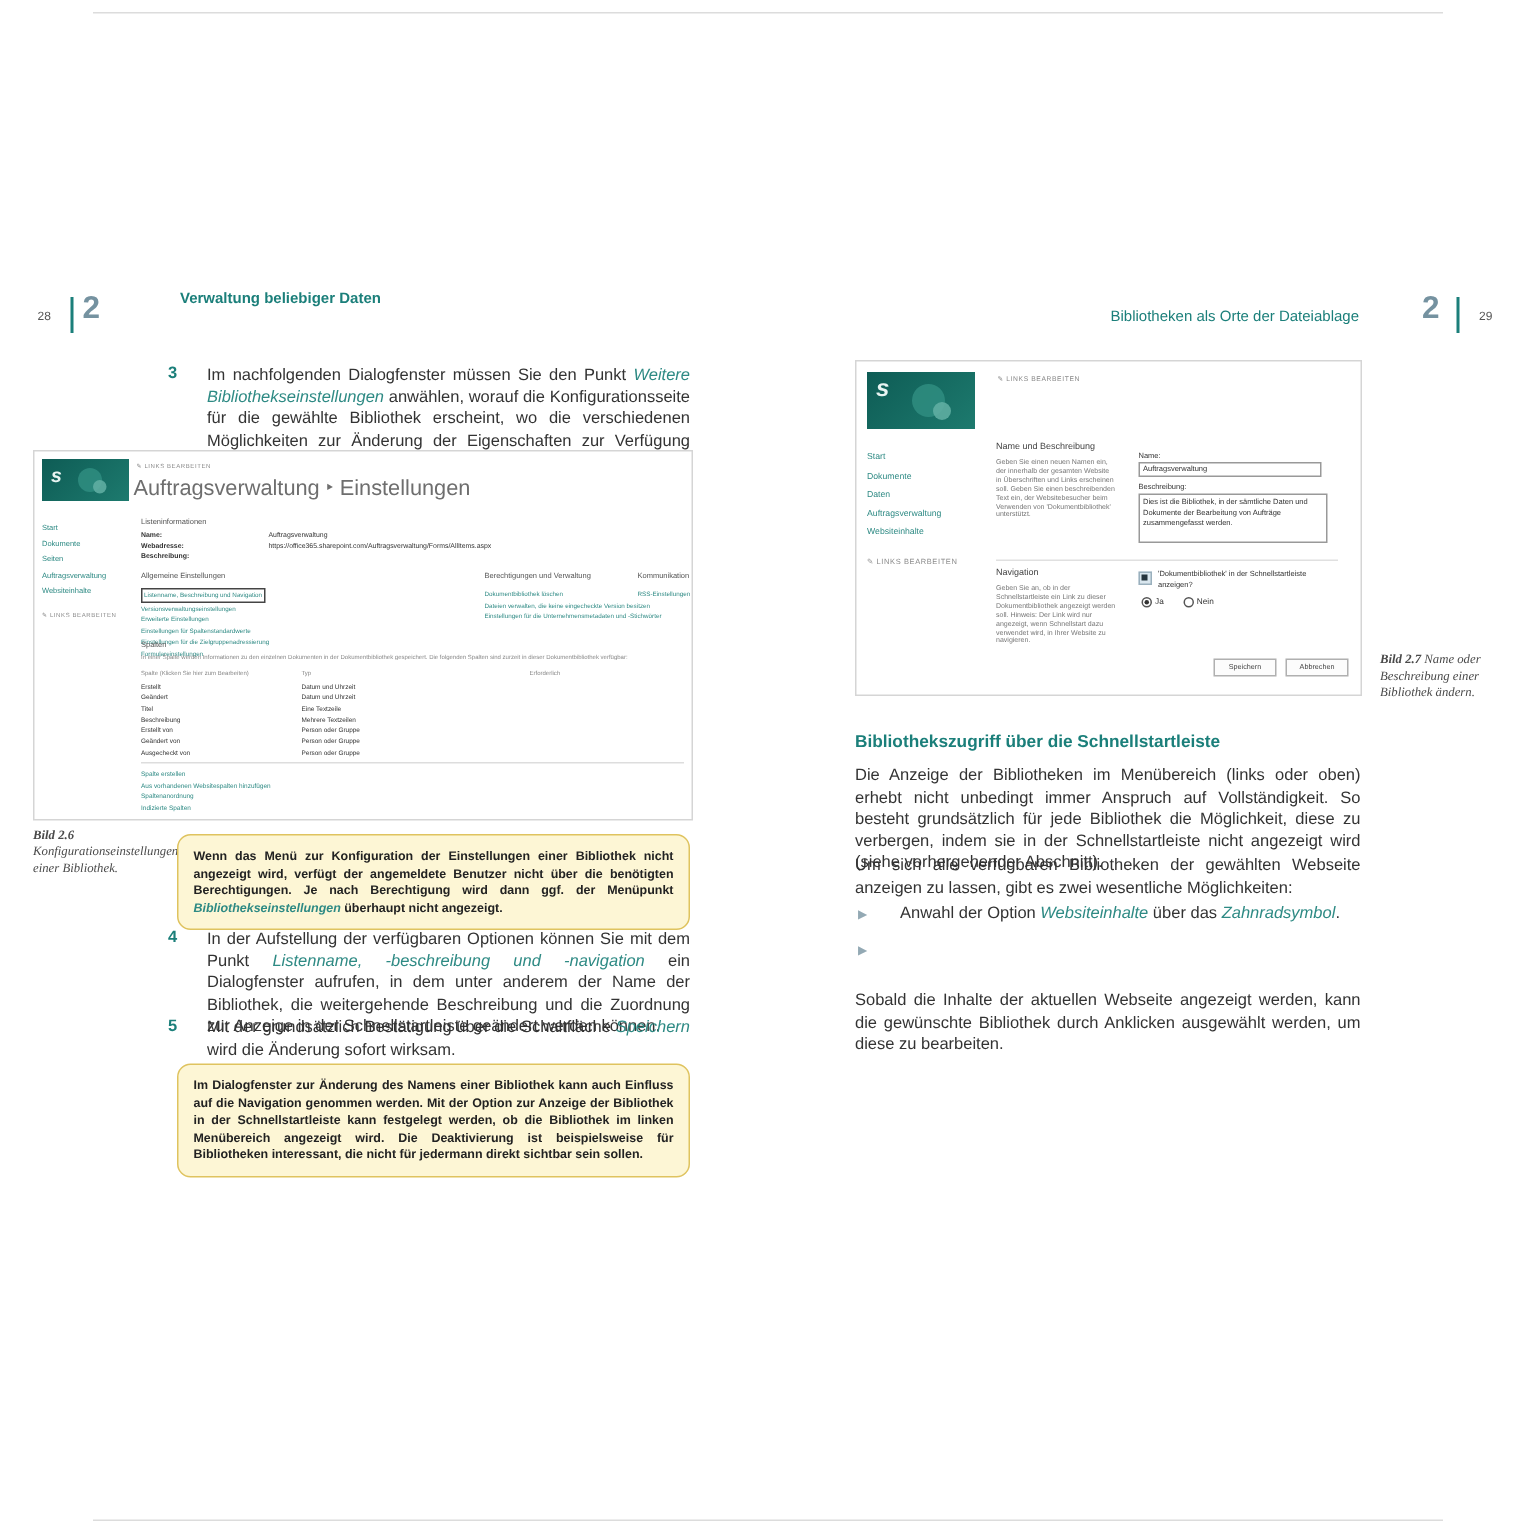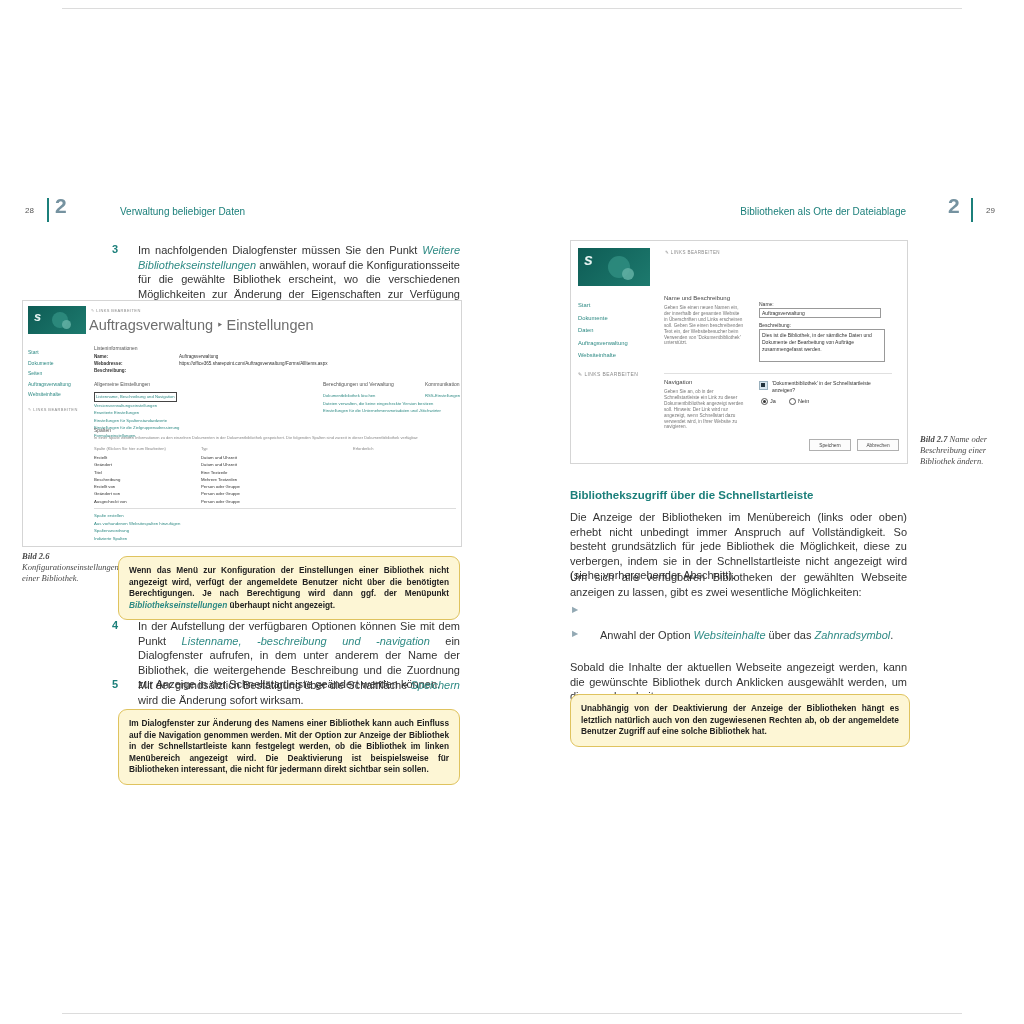--- a/index.html
+++ b/index.html
@@ -61,21 +61,21 @@
 </head>
 <body>
 <div class="sheet">
 
 <div class="edge-line" style="top:8px;"></div>
 <div class="edge-line" style="top:1013px;"></div>
 
 <span class="pagenum-small" style="left:25px;top:206px;">28</span>
 <span class="chap-bar" style="left:47px;top:198px;"></span>
 <span class="chap-num" style="left:55px;top:194px;">2</span>
-<span class="running-head" style="left:120px;top:206px;">Verwaltung beliebiger Daten</span>
+<span class="running-head" style="left:120px;top:194px;font-weight:bold;">Verwaltung beliebiger Daten</span>
 
 <span class="running-head" style="left:560px;top:206px;width:346px;text-align:right;">Bibliotheken als Orte der Dateiablage</span>
 <span class="chap-num" style="left:948px;top:194px;">2</span>
 <span class="chap-bar" style="left:971px;top:198px;"></span>
 <span class="pagenum-small" style="left:986px;top:206px;">29</span>
 
 <div class="step" style="left:112px;top:243px;">
   <span class="step-num">3</span>
   <span class="step-text"><span>Im nachfolgenden Dialogfenster müssen Sie den Punkt </span><span class="seg-em">Weitere Bibliothekseinstellungen</span><span> anwählen, worauf die Konfigurationsseite für die gewählte Bibliothek erscheint, wo die verschiedenen Möglichkeiten zur Änderung der Eigenschaften zur Verfügung stehen.</span></span>
 </div>
@@ -218,20 +218,19 @@
 
 <div class="caption" style="left:920px;top:434px;width:92px;">
   <b>Bild 2.7</b><span> Name oder Beschreibung einer Bibliothek ändern.</span>
 </div>
 
 <div class="section-heading" style="left:570px;top:489px;">Bibliothekszugriff über die Schnellstartleiste</div>
 <div class="para" style="left:570px;top:510px;width:337px;">Die Anzeige der Bibliotheken im Menübereich (links oder oben) erhebt nicht unbedingt immer Anspruch auf Vollständigkeit. So besteht grundsätzlich für jede Bibliothek die Möglichkeit, diese zu verbergen, indem sie in der Schnellstartleiste nicht angezeigt wird (siehe vorhergehender Abschnitt).</div>
 <div class="para" style="left:570px;top:570px;width:337px;">Um sich alle verfügbaren Bibliotheken der gewählten Webseite anzeigen zu lassen, gibt es zwei wesentliche Möglichkeiten:</div>
 
 <span class="bullet-marker" style="left:572px;top:605px;">▶</span>
-<div class="bullet-text" style="left:600px;top:628px;width:307px;"><span>Anwahl der Option </span><span class="seg-em">Websiteinhalte</span><span> über das </span><span class="seg-em">Zahnradsymbol</span><span>.</span></div>
+<div class="bullet-text" style="left:600px;top:602px;width:307px;"><span>Anwahl der Option </span><span class="seg-em">Websiteinhalte</span><span> über das </span><span class="seg-em">Zahnradsymbol</span><span>.</span></div>
 
 <span class="bullet-marker" style="left:572px;top:629px;">▶</span>
 
 <div class="para" style="left:570px;top:660px;width:337px;">Sobald die Inhalte der aktuellen Webseite angezeigt werden, kann die gewünschte Bibliothek durch Anklicken ausgewählt werden, um diese zu bearbeiten.</div>
-<div class="note" style="left:570px;top:694px;width:340px;">Unabhängig von der Deaktivierung der Anzeige der Bibliotheken hängt es letztlich natürlich auch von den zugewiesenen Rechten ab, ob der angemeldete Benutzer Zugriff auf eine solche Bibliothek hat.</div>
 
 </div>
 
 </body></html>

